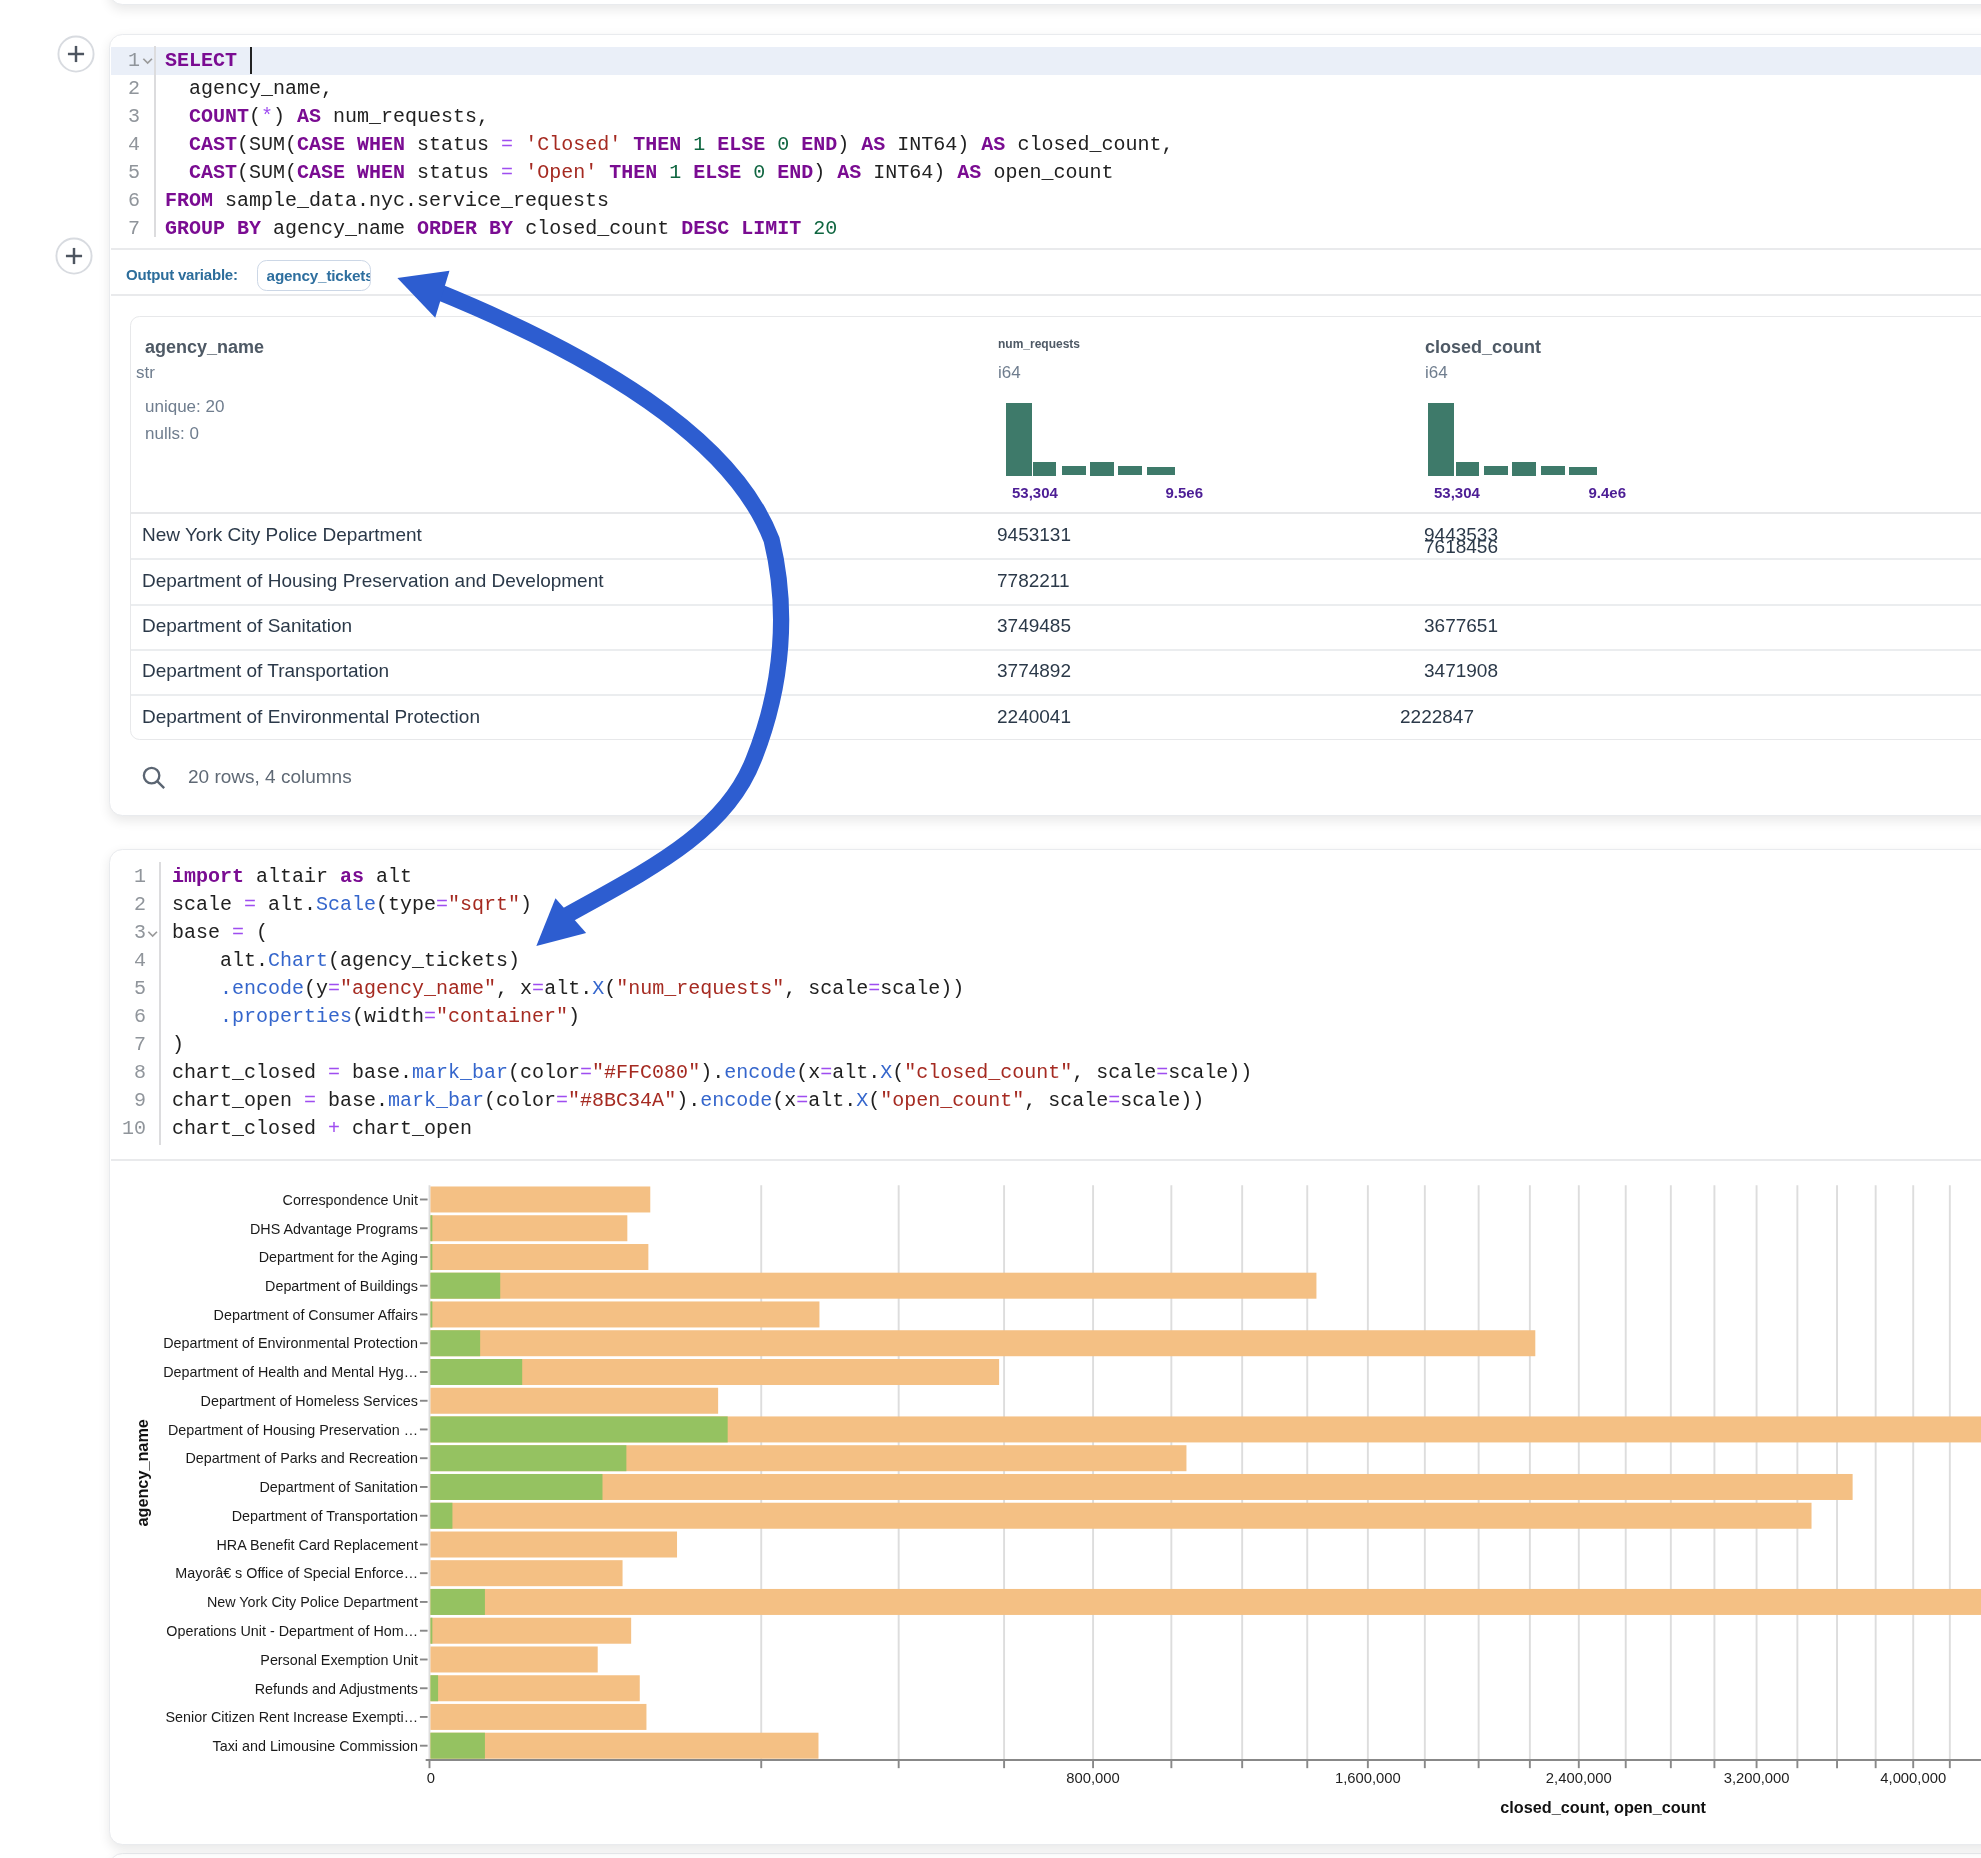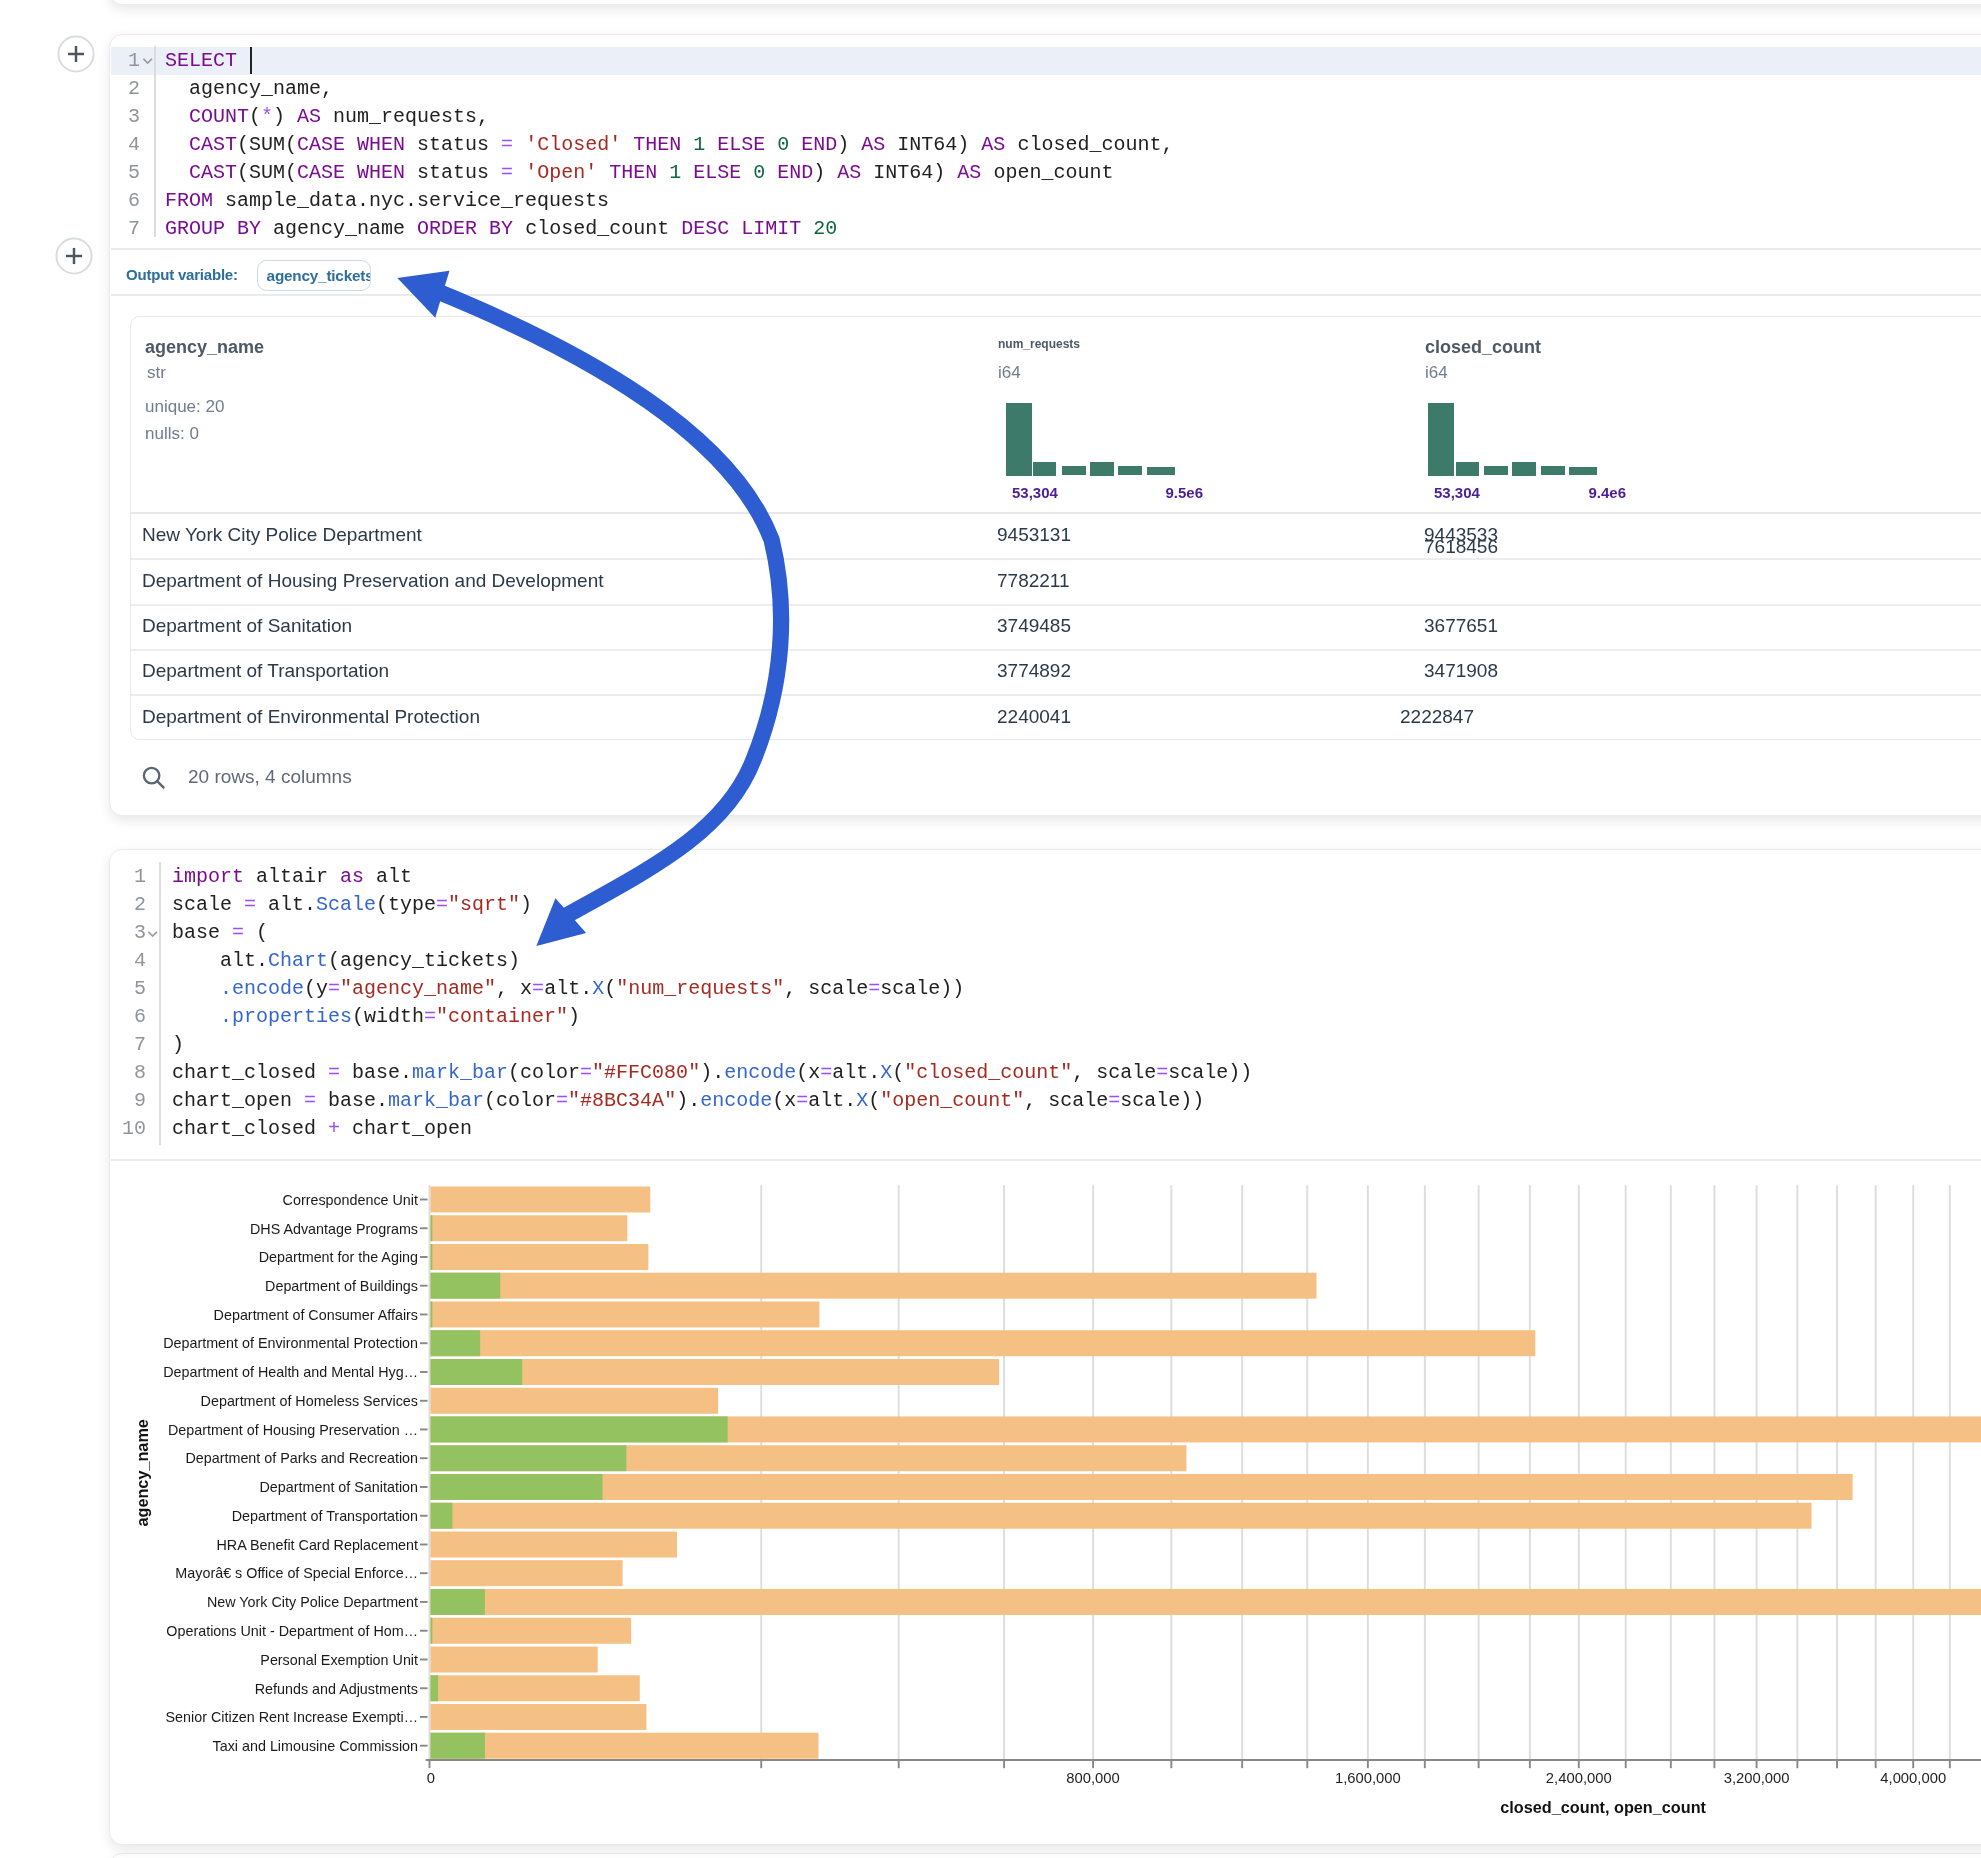--- a/index.html
+++ b/index.html
@@ -3,21 +3,21 @@
 <style>
 * { margin:0; padding:0; box-sizing:border-box; }
 html,body { width:1982px; height:1858px; overflow:hidden; background:#ffffff;
   font-family:"Liberation Sans", sans-serif; }
 .abs { position:absolute; }
 .card { position:absolute; background:#fff; border:1.9px solid #e9ebee; border-radius:13.4px;
   box-shadow:0 4.8px 11.5px rgba(0,0,0,0.09); }
 pre.code, pre.gut { position:absolute; font-family:"Liberation Mono", monospace;
   font-size:20px; color:#212121; }
 pre.gut { text-align:right; color:#90959b; }
-.k { color:#7a0c92; font-weight:normal; }
+.k { color:#7a0c92; font-weight:bold; }
 .n { color:#0f6640; }
 .s { color:#a52a21; }
 .o { color:#9f4df0; }
 .f { color:#3566cc; }
 .hline { position:absolute; height:1.9px; background:#e9eaec; }
 .rowtxt { position:absolute; font-size:19px; color:#2b3949; white-space:nowrap; }
 .coltxt { position:absolute; font-size:17px; color:#6f7d8e; white-space:nowrap; }
 .hlbl { position:absolute; font-size:15px; color:#4c1d95; white-space:nowrap;font-weight:bold; }
 </style></head>
 <body>
@@ -56,21 +56,21 @@
     <path d="M 3.5 6 L 8 10.5 L 12.5 6" fill="none" stroke="#9a9a9a" stroke-width="1.8"></path>
   </svg>
 <div class="hline" style="left:111px;top:248px;width:1893px;"></div>
 <div class="abs" style="left:126px;top:266px;font-size:15px;font-weight:bold;color:#2c6d9b;letter-spacing:-0.2px;">Output variable:</div>
 <div class="abs" style="left:257px;top:260px;width:114px;height:31px;border:1.9px solid #ccd7e6;border-radius:9.6px;overflow:hidden;">
     <span style="position:absolute;left:8.6px;top:5.7px;font-size:15.3px;font-weight:bold;color:#2e6f9f;white-space:nowrap;letter-spacing:-0.2px;">agency_tickets</span>
   </div>
 <div class="hline" style="left:111px;top:294px;width:1893px;"></div>
 <div class="abs" style="left:130px;top:316px;width:1875px;height:424px;border:1.9px solid #e7e8ea;border-radius:9.6px;"></div>
 <div class="abs" style="left:145px;top:337px;font-size:18px;font-weight:bold;color:#4e5965;">agency_name</div>
-<div class="coltxt" style="left:147px;top:363px;text-align:right;">str</div>
+<div class="coltxt" style="left:136px;top:363px;text-align:right;">str</div>
 <div class="abs" style="left:998px;top:337px;font-size:12px;font-weight:bold;color:#4e5965;">num_requests</div>
 <div class="coltxt" style="left:998px;top:363px;">i64</div>
 <div class="abs" style="left:1425px;top:337px;font-size:18px;font-weight:bold;color:#4e5965;">closed_count</div>
 <div class="coltxt" style="left:1425px;top:363px;">i64</div>
 <div class="coltxt" style="left:145px;top:397px;">unique: 20</div>
 <div class="coltxt" style="left:145px;top:424px;">nulls: 0</div>
 <div style="position:absolute;left:1006px;top:403px;width:26px;height:73px;background:#3e7a6a;"></div>
 <div style="position:absolute;left:1033px;top:462px;width:23.4px;height:14px;background:#3e7a6a;"></div>
 <div style="position:absolute;left:1062px;top:466px;width:24.4px;height:9px;background:#3e7a6a;"></div>
 <div style="position:absolute;left:1090px;top:462px;width:24.4px;height:14px;background:#3e7a6a;"></div>

